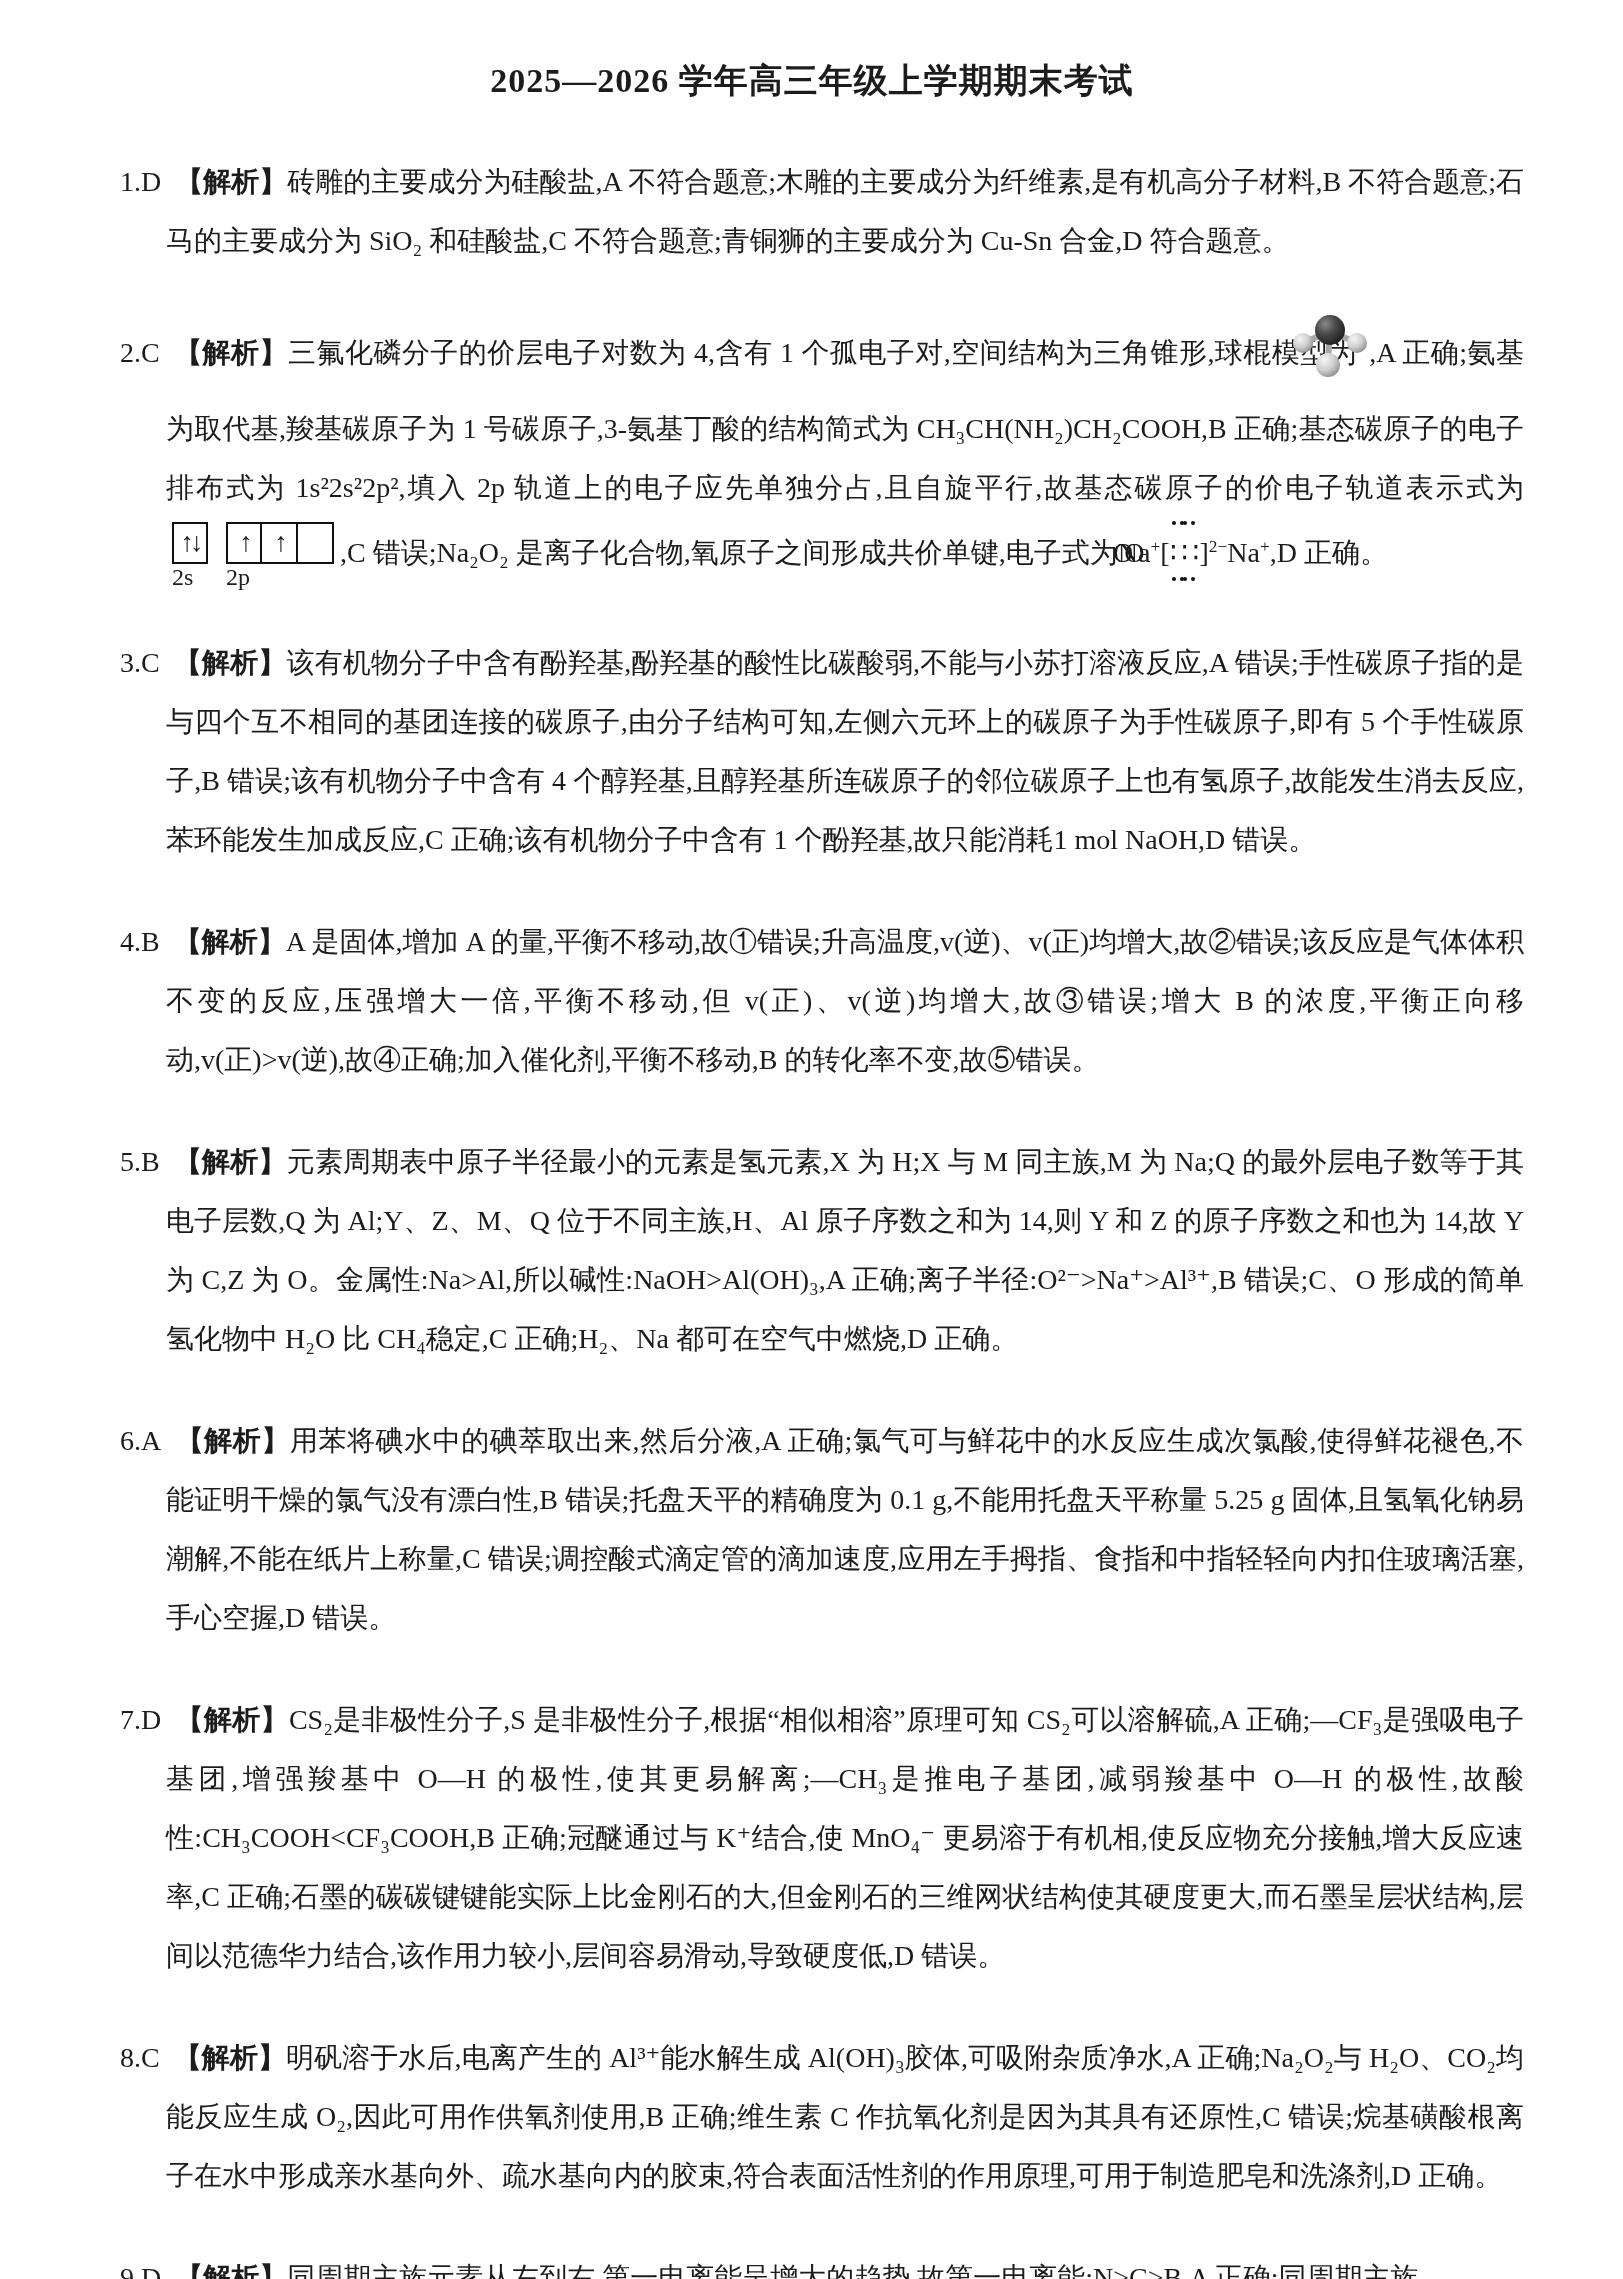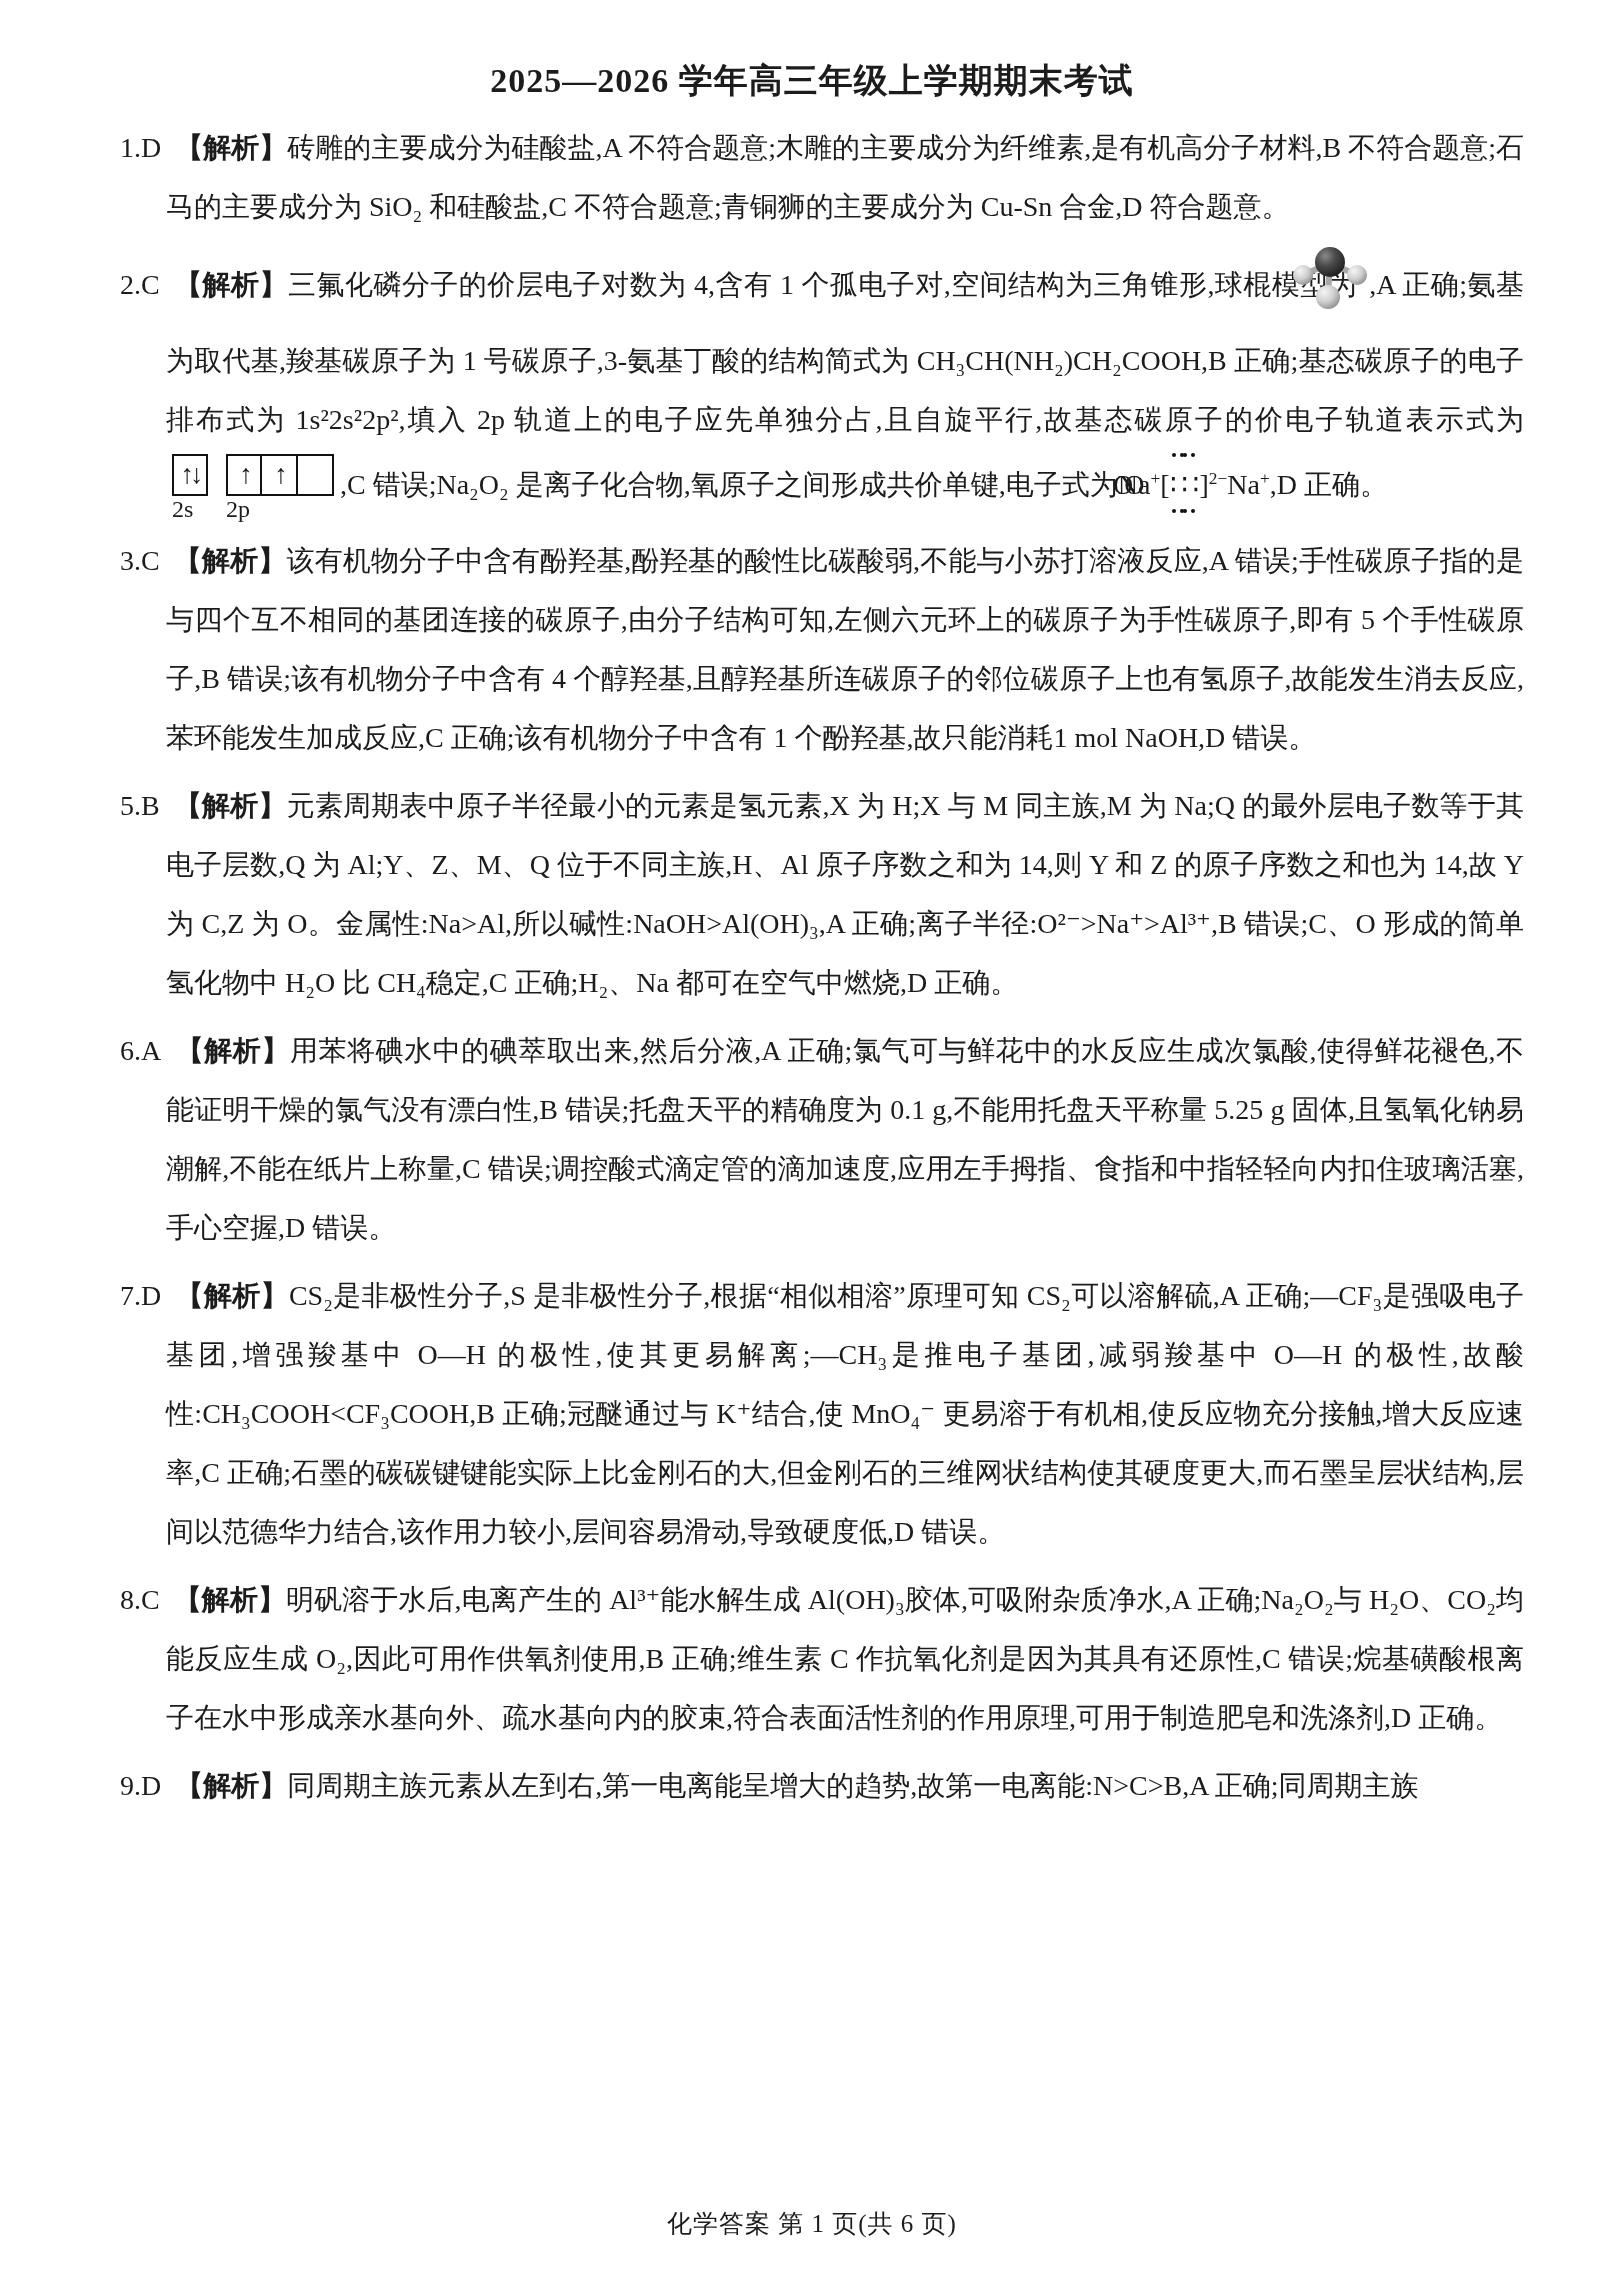--- a/index.html
+++ b/index.html
@@ -7,20 +7,21 @@
     position:relative;
     width:1624px;height:2280px;
     margin:0 auto;
     background:#ffffff;
     color:#1c1c1c;
     font-family:"Liberation Serif","DejaVu Serif",serif;
     box-sizing:border-box;
     padding:58px 100px 40px 100px;
     display:flex;flex-direction:column;
     overflow:hidden;
+    gap:34px;
   }
   .title{
     text-align:center;
     font-size:34px;
     font-weight:bold;
     letter-spacing:1px;
     margin:0 0 14px 0;
   }
   .subtitle{
     text-align:center;
@@ -134,20 +135,21 @@
             <span class="obox">↑</span>
             <span class="obox"></span>
           </span>
         </span><span class="olabels">
           <span class="olab-s">2s</span>
           <span class="olab-p">2p</span>
         </span></span><span>,C 错误;Na₂O₂ 是离子化合物,氧原子之间形成共价单键,电子式为</span><span class="eformula"><span>Na</span><sup>+</sup><span>[∶</span><span class="odots">O</span><span>∶</span><span class="odots">O</span><span>∶]</span><sup>2−</sup><span>Na</span><sup>+</sup></span><span>,D 正确。</span></p>
 
   <p class="item"><span class="num">3.C</span><span class="hjx">【解析】</span><span>该有机物分子中含有酚羟基,酚羟基的酸性比碳酸弱,不能与小苏打溶液反应,A 错误;手性碳原子指的是与四个互不相同的基团连接的碳原子,由分子结构可知,左侧六元环上的碳原子为手性碳原子,即有 5 个手性碳原子,B 错误;该有机物分子中含有 4 个醇羟基,且醇羟基所连碳原子的邻位碳原子上也有氢原子,故能发生消去反应,苯环能发生加成反应,C 正确;该有机物分子中含有 1 个酚羟基,故只能消耗1 mol NaOH,D 错误。</span></p>
 
+  <p class="item"><span class="num">4.B</span><span class="hjx">【解析】</span><span>A 是固体,增加 A 的量,平衡不移动,故①错误;升高温度,v(逆)、v(正)均增大,故②错误;该反应是气体体积不变的反应,压强增大一倍,平衡不移动,但 v(正)、v(逆)均增大,故③错误;增大 B 的浓度,平衡正向移动,v(正)&gt;v(逆),故④正确;加入催化剂,平衡不移动,B 的转化率不变,故⑤错误。</span></p>
 
   <p class="item"><span class="num">5.B</span><span class="hjx">【解析】</span><span>元素周期表中原子半径最小的元素是氢元素,X 为 H;X 与 M 同主族,M 为 Na;Q 的最外层电子数等于其电子层数,Q 为 Al;Y、Z、M、Q 位于不同主族,H、Al 原子序数之和为 14,则 Y 和 Z 的原子序数之和也为 14,故 Y 为 C,Z 为 O。金属性:Na&gt;Al,所以碱性:NaOH&gt;Al(OH)₃,A 正确;离子半径:O²⁻&gt;Na⁺&gt;Al³⁺,B 错误;C、O 形成的简单氢化物中 H₂O 比 CH₄稳定,C 正确;H₂、Na 都可在空气中燃烧,D 正确。</span></p>
 
   <p class="item"><span class="num">6.A</span><span class="hjx">【解析】</span><span>用苯将碘水中的碘萃取出来,然后分液,A 正确;氯气可与鲜花中的水反应生成次氯酸,使得鲜花褪色,不能证明干燥的氯气没有漂白性,B 错误;托盘天平的精确度为 0.1 g,不能用托盘天平称量 5.25 g 固体,且氢氧化钠易潮解,不能在纸片上称量,C 错误;调控酸式滴定管的滴加速度,应用左手拇指、食指和中指轻轻向内扣住玻璃活塞,手心空握,D 错误。</span></p>
 
   <p class="item"><span class="num">7.D</span><span class="hjx">【解析】</span><span>CS₂是非极性分子,S 是非极性分子,根据“相似相溶”原理可知 CS₂可以溶解硫,A 正确;—CF₃是强吸电子基团,增强羧基中 O—H 的极性,使其更易解离;—CH₃是推电子基团,减弱羧基中 O—H 的极性,故酸性:CH₃COOH&lt;CF₃COOH,B 正确;冠醚通过与 K⁺结合,使 MnO₄⁻ 更易溶于有机相,使反应物充分接触,增大反应速率,C 正确;石墨的碳碳键键能实际上比金刚石的大,但金刚石的三维网状结构使其硬度更大,而石墨呈层状结构,层间以范德华力结合,该作用力较小,层间容易滑动,导致硬度低,D 错误。</span></p>
 
   <p class="item"><span class="num">8.C</span><span class="hjx">【解析】</span><span>明矾溶于水后,电离产生的 Al³⁺能水解生成 Al(OH)₃胶体,可吸附杂质净水,A 正确;Na₂O₂与 H₂O、CO₂均能反应生成 O₂,因此可用作供氧剂使用,B 正确;维生素 C 作抗氧化剂是因为其具有还原性,C 错误;烷基磺酸根离子在水中形成亲水基向外、疏水基向内的胶束,符合表面活性剂的作用原理,可用于制造肥皂和洗涤剂,D 正确。</span></p>
 
   <p class="item"><span class="num">9.D</span><span class="hjx">【解析】</span><span>同周期主族元素从左到右,第一电离能呈增大的趋势,故第一电离能:N&gt;C&gt;B,A 正确;同周期主族</span></p>

